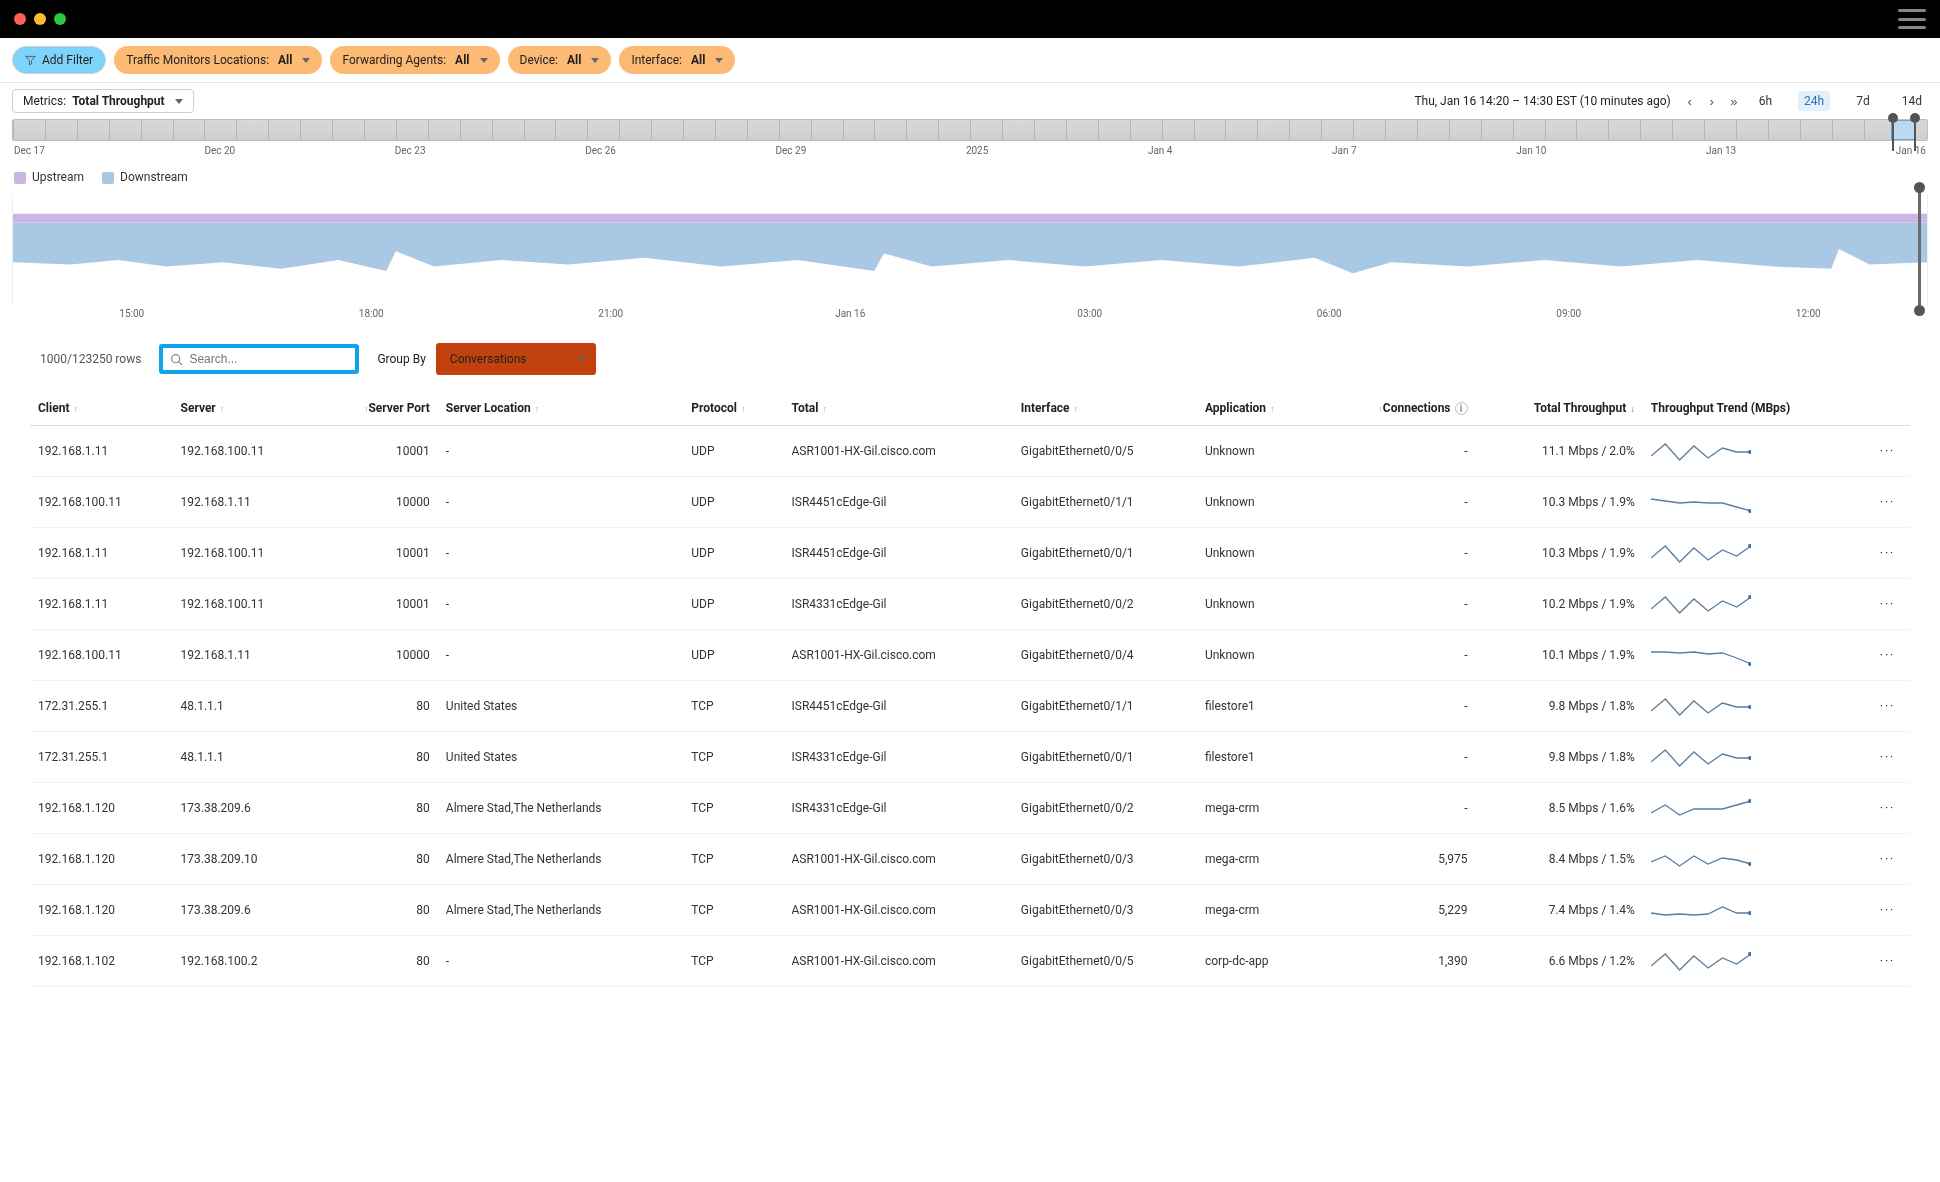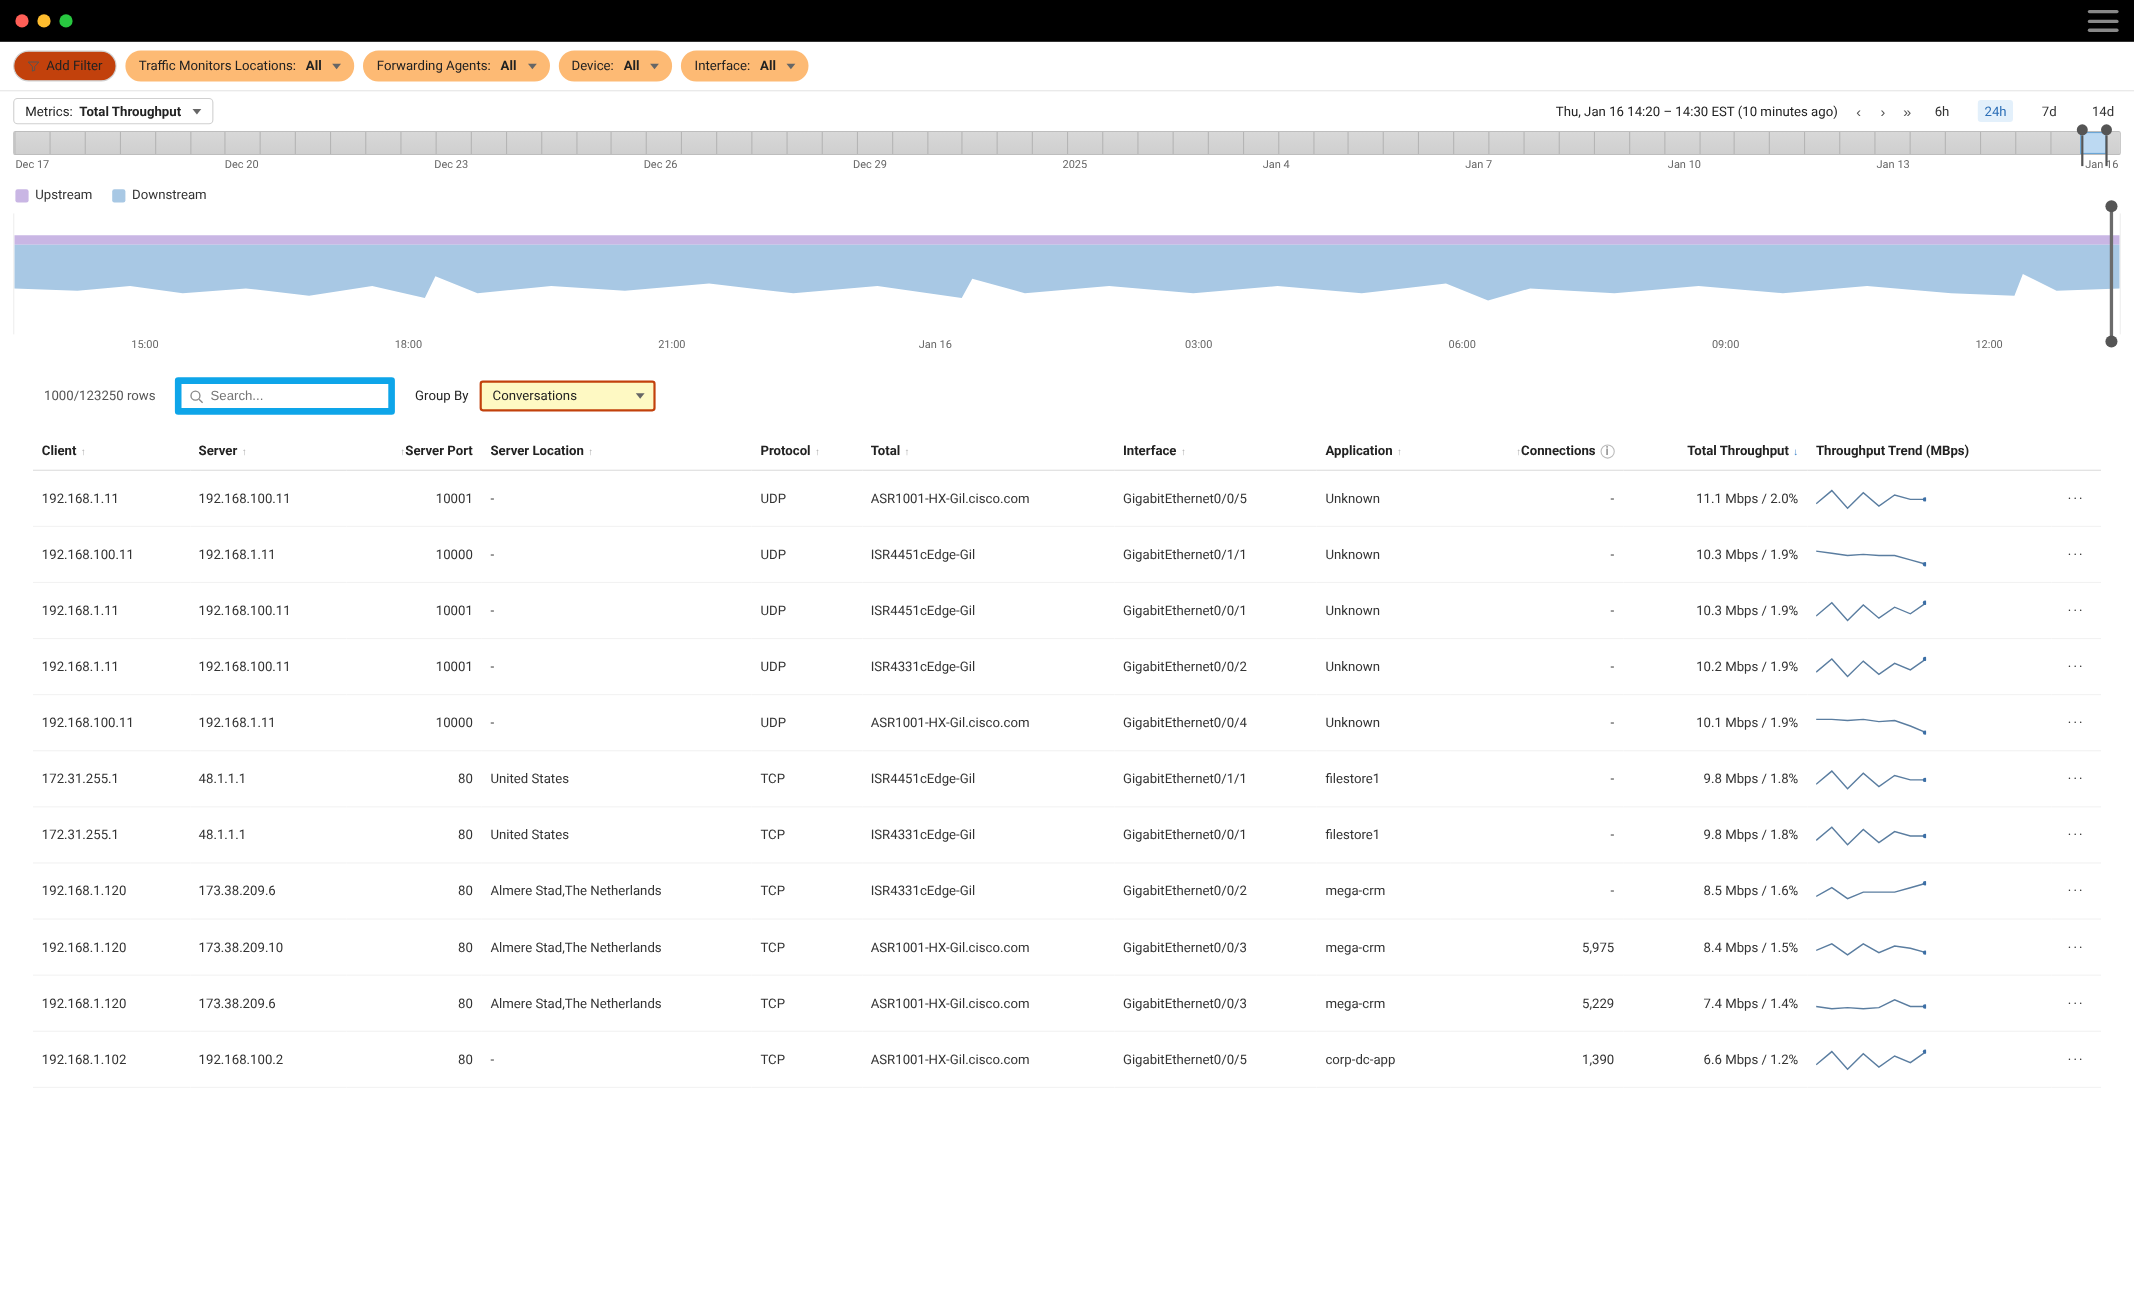--- a/index.html
+++ b/index.html
@@ -11,21 +11,21 @@
 .dot { width: 12px; height: 12px; border-radius: 50%; }
 .dot.red { background: #ff5f57; }
 .dot.yellow { background: #febc2e; }
 .dot.green { background: #28c840; }
 .hamburger { width: 28px; height: 20px; display: flex; flex-direction: column; justify-content: space-between; cursor: pointer; }
 .hamburger span { height: 3px; background: #888; border-radius: 2px; }
 
 
 .filter-bar { display: flex; gap: 8px; padding: 8px 12px; border-bottom: 1px solid #e5e5e5; }
 .pill { display: inline-flex; align-items: center; gap: 6px; height: 28px; padding: 0 12px; border-radius: 14px; font-size: 12px; white-space: nowrap; }
-.pill.outline { background: #c2410c; border: 1px solid #d0d0d0; }
+.pill.outline { background: #7dd3fc; border: 1px solid #d0d0d0; }
 .pill.gray { background: #fdba74; }
 .pill .bold { font-weight: 700; margin-left: 3px; }
 .caret { width: 0; height: 0; border-left: 4px solid transparent; border-right: 4px solid transparent; border-top: 5px solid #666; margin-left: 4px; }
 .funnel-icon { width: 11px; height: 11px; }
 
 
 .metrics-bar { display: flex; justify-content: space-between; align-items: center; padding: 6px 12px; }
 .metrics-select { display: inline-flex; align-items: center; gap: 6px; border: 1px solid #d0d0d0; border-radius: 4px; padding: 4px 10px; font-size: 12px; }
 .range-controls { display: flex; align-items: center; gap: 10px; font-size: 12px; }
 .nav-arrows { display: flex; gap: 4px; }
@@ -60,24 +60,24 @@
 .scrub { position: absolute; right: 6px; top: -8px; bottom: -8px; width: 3px; background: #6b6b6b; }
 .scrub::before, .scrub::after { content: ""; position: absolute; left: -4px; width: 11px; height: 11px; background: #555; border-radius: 50%; }
 .scrub::before { top: -4px; }
 .scrub::after { bottom: -4px; }
 .time-axis { display: flex; font-size: 10px; color: #666; margin: 4px 12px 18px 12px; }
 .time-axis span { flex: 1; text-align: center; }
 
 
 .table-controls { display: flex; align-items: center; gap: 18px; padding: 6px 40px; }
 .row-count { color: #555; }
-.search { display: flex; align-items: center; gap: 6px; border: 6px solid #0ea5e9; border-radius: 3px; padding: 4px 7px; width: 200px; }
+.search { display: flex; align-items: center; gap: 6px; border: 4px solid #0ea5e9; border-radius: 3px; padding: 4px 7px; width: 200px; }
 .search input { border: none; outline: none; font-size: 12px; flex: 1; }
 .groupby { display: flex; align-items: center; gap: 10px; }
-.groupby select, .groupby-select { border: 2px solid #c2410c; border-radius: 3px; padding: 5px 28px 5px 10px; font-size: 12px; background: #fef9c3; min-width: 160px; appearance: none; position: relative; }
+.groupby select, .groupby-select { border: 4px solid #c2410c; border-radius: 3px; padding: 5px 28px 5px 10px; font-size: 12px; background: #c2410c; min-width: 160px; appearance: none; position: relative; }
 .groupby-wrap { position: relative; }
 .groupby-wrap .caret { position: absolute; right: 10px; top: 50%; transform: translateY(-50%); }
 
 
 .tbl { width: calc(100% - 60px); margin: 10px 30px 0 30px; border-collapse: collapse; }
 .tbl th { text-align: left; font-size: 12px; font-weight: 700; color: #222; padding: 10px 8px; border-bottom: 1px solid #ddd; white-space: nowrap; }
 .tbl th.right, .tbl td.right { text-align: right; }
 .tbl td { font-size: 12px; color: #333; padding: 12px 8px; border-bottom: 1px solid #f2f2f2; white-space: nowrap; }
 .sort-ic { font-size: 9px; color: #aaa; margin-left: 4px; }
 .sort-ic.active { color: #3c82c9; }

